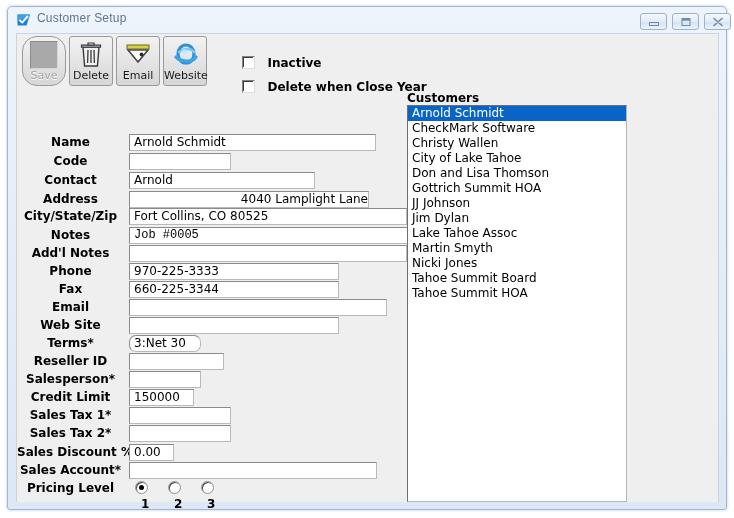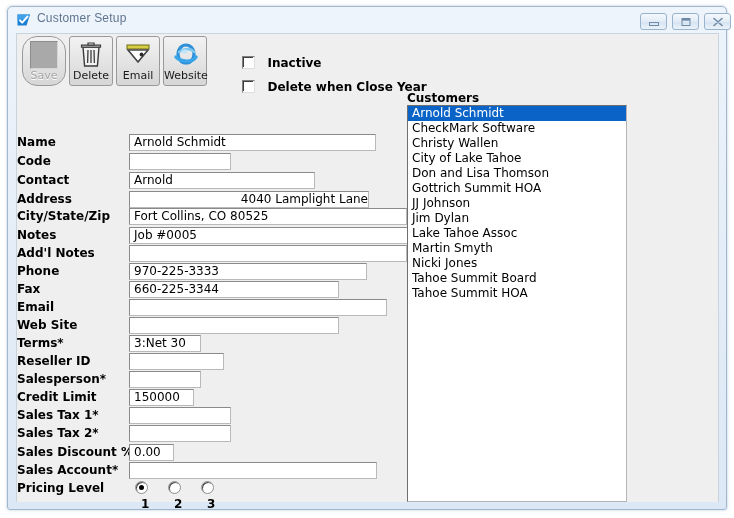--- a/index.html
+++ b/index.html
@@ -116,21 +116,21 @@
     margin-left: 8px;
     font-size: 12px; font-weight: bold; color: #000;
     font-family: "DejaVu Sans", sans-serif;
   }
 
   
   #form { position: absolute; left: 0; top: 0; width: 100%; height: 100%; }
   .frow { position: absolute; left: 0; height: 18px; }
   .flabel {
     position: absolute; left: 0; top: 0;
-    width: 107px; text-align: left;
+    width: 107px; text-align: center;
     font-size: 12px; font-weight: bold; color: #000;
     font-family: "DejaVu Sans", sans-serif;
     line-height: 17px;
     white-space: nowrap;
   }
   .finput {
     position: absolute; left: 112px; top: 0;
     height: 17px;
     box-sizing: border-box;
     background: #ffffff;
@@ -305,45 +305,45 @@
         <div class="frow" style="top: 157px;">
           <div class="flabel">Address</div>
           <div class="finput" style="width: 240px; text-align: right;">4040 Lamplight Lane</div>
         </div>
         <div class="frow" style="top: 174px;">
           <div class="flabel">City/State/Zip</div>
           <div class="finput" style="width: 278px;">Fort Collins, CO  80525</div>
         </div>
         <div class="frow" style="top: 193px;">
           <div class="flabel">Notes</div>
-          <div class="finput" style="width: 320px;">Job #0005</div>
+          <div class="finput" style="width: 320px; font-family: Liberation Mono, monospace;">Job #0005</div>
         </div>
         <div class="frow" style="top: 211px;">
           <div class="flabel">Add'l Notes</div>
           <div class="finput" style="width: 278px;"></div>
         </div>
         <div class="frow" style="top: 229px;">
           <div class="flabel">Phone</div>
-          <div class="finput" style="width: 238px;">970-225-3333</div>
+          <div class="finput" style="width: 210px;">970-225-3333</div>
         </div>
         <div class="frow" style="top: 247px;">
           <div class="flabel">Fax</div>
           <div class="finput" style="width: 210px;">660-225-3344</div>
         </div>
         <div class="frow" style="top: 265px;">
           <div class="flabel">Email</div>
           <div class="finput" style="width: 258px;"></div>
         </div>
         <div class="frow" style="top: 283px;">
           <div class="flabel">Web Site</div>
           <div class="finput" style="width: 210px;"></div>
         </div>
         <div class="frow" style="top: 301px;">
           <div class="flabel">Terms*</div>
-          <div class="finput" style="width: 72px;">3:Net 30</div>
+          <div class="finput" style="width: 72px; border-radius: 7px;">3:Net 30</div>
         </div>
         <div class="frow" style="top: 319px;">
           <div class="flabel">Reseller ID</div>
           <div class="finput" style="width: 95px;"></div>
         </div>
         <div class="frow" style="top: 337px;">
           <div class="flabel">Salesperson*</div>
           <div class="finput" style="width: 72px;"></div>
         </div>
         <div class="frow" style="top: 355px;">

